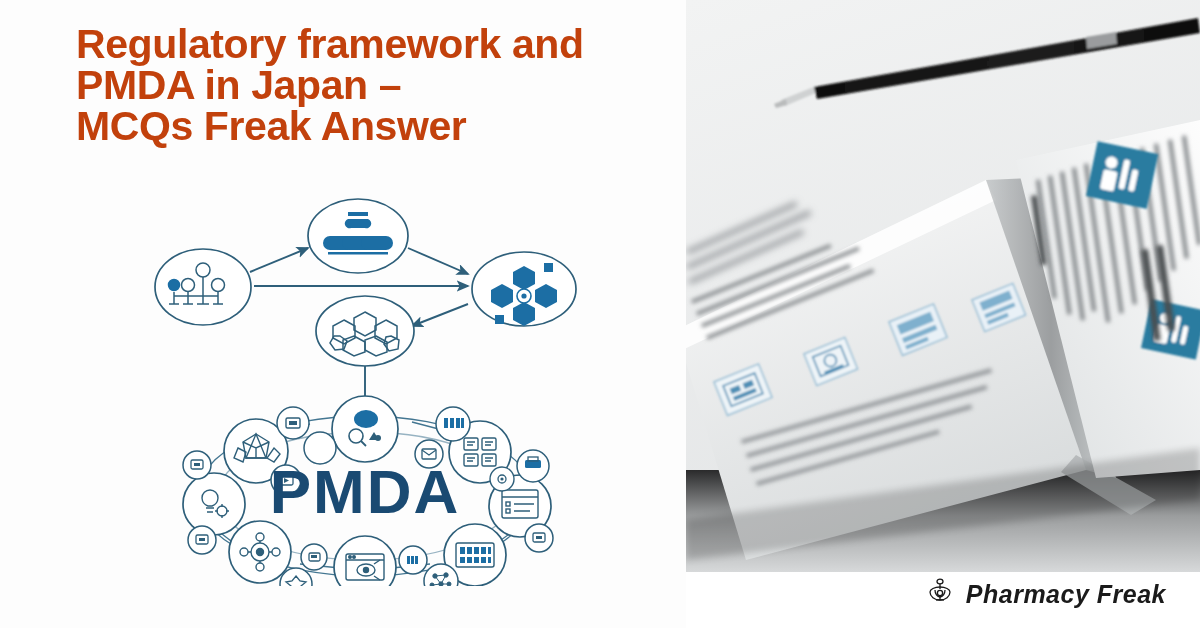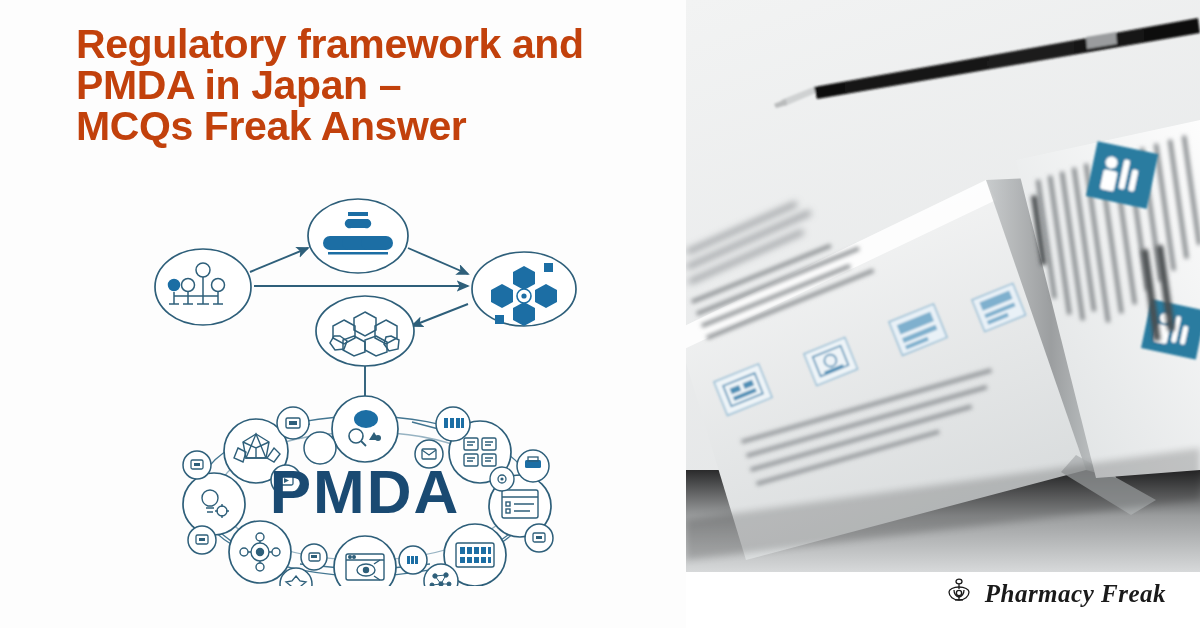--- a/index.html
+++ b/index.html
@@ -67,21 +67,21 @@
   
   #brand {
     position: absolute;
     right: 34px;
     bottom: 16px;
     display: flex;
     align-items: center;
     gap: 10px;
   }
   #brand-name {
-    font-family: Liberation Serif, serif;
+    font-family: Liberation Sans, sans-serif;
     font-style: italic;
     font-size: 25px;
     font-weight: 600;
     color: #1a1a1a;
     letter-spacing: 0.5px;
   }
 </style>
 </head>
 <body>
 

